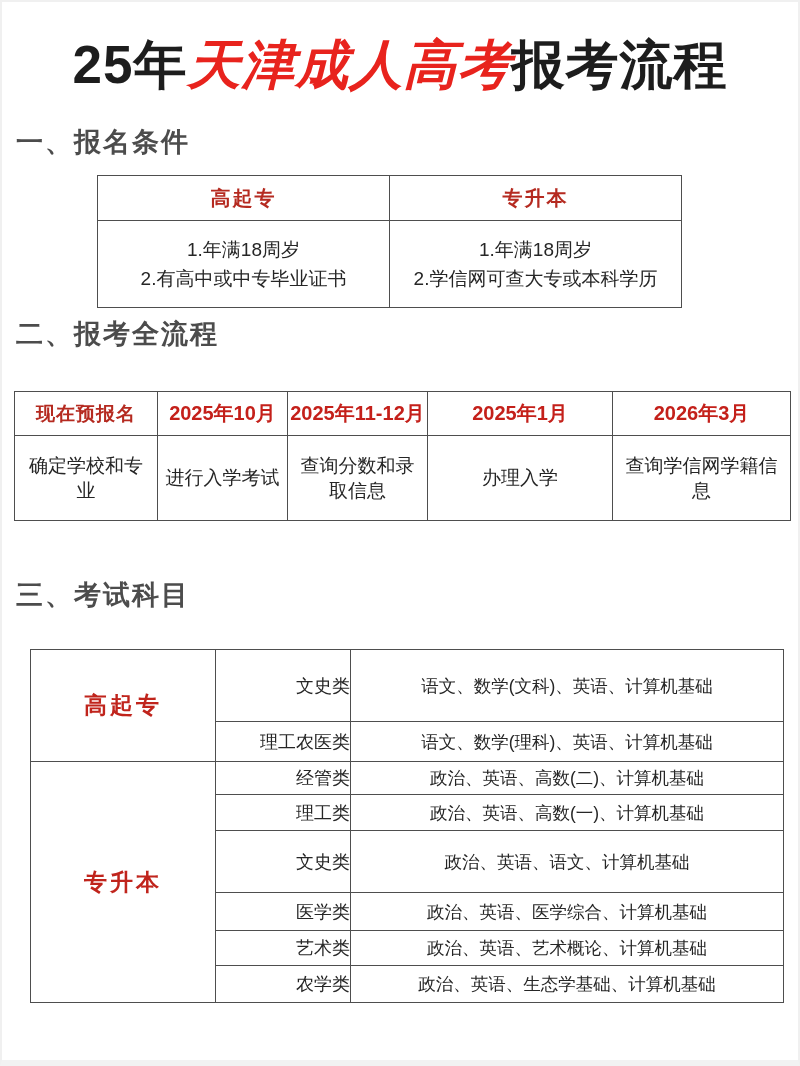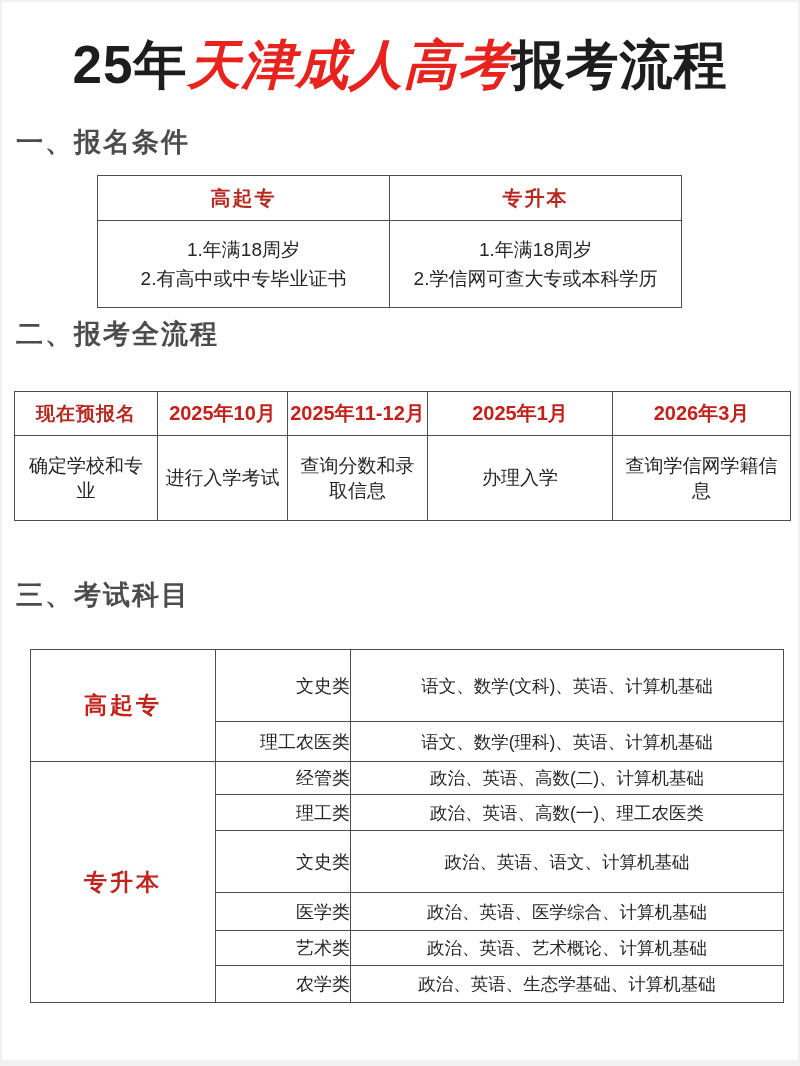--- a/index.html
+++ b/index.html
@@ -188,21 +188,21 @@
       <td class="cat-cell">理工农医类</td>
       <td class="subj-cell">语文、数学(理科)、英语、计算机基础</td>
     </tr>
     <tr class="rh-c">
       <td class="level-cell kai" rowspan="6">专升本</td>
       <td class="cat-cell">经管类</td>
       <td class="subj-cell">政治、英语、高数(二)、计算机基础</td>
     </tr>
     <tr class="rh-d">
       <td class="cat-cell">理工类</td>
-      <td class="subj-cell">政治、英语、高数(一)、理工农医类</td>
+      <td class="subj-cell">政治、英语、高数(一)、计算机基础</td>
     </tr>
     <tr class="rh-e">
       <td class="cat-cell">文史类</td>
       <td class="subj-cell">政治、英语、语文、计算机基础</td>
     </tr>
     <tr class="rh-f">
       <td class="cat-cell">医学类</td>
       <td class="subj-cell">政治、英语、医学综合、计算机基础</td>
     </tr>
     <tr class="rh-g">

